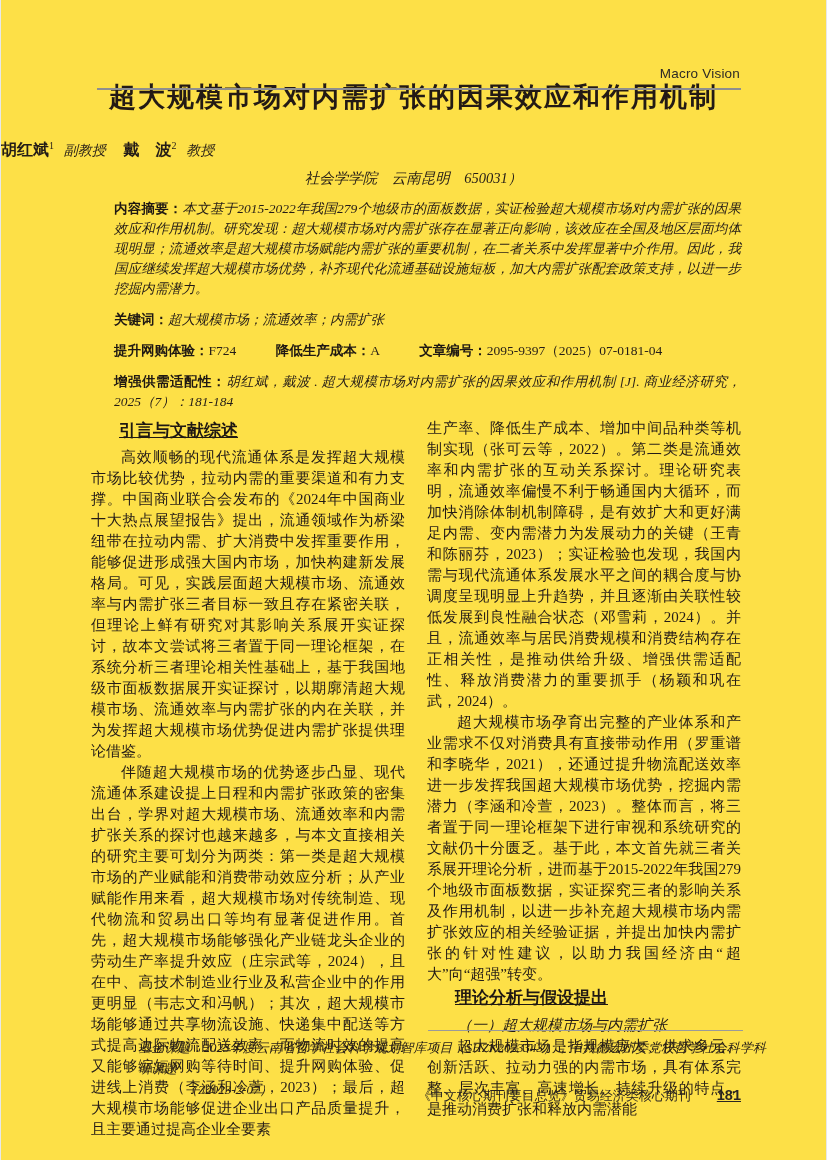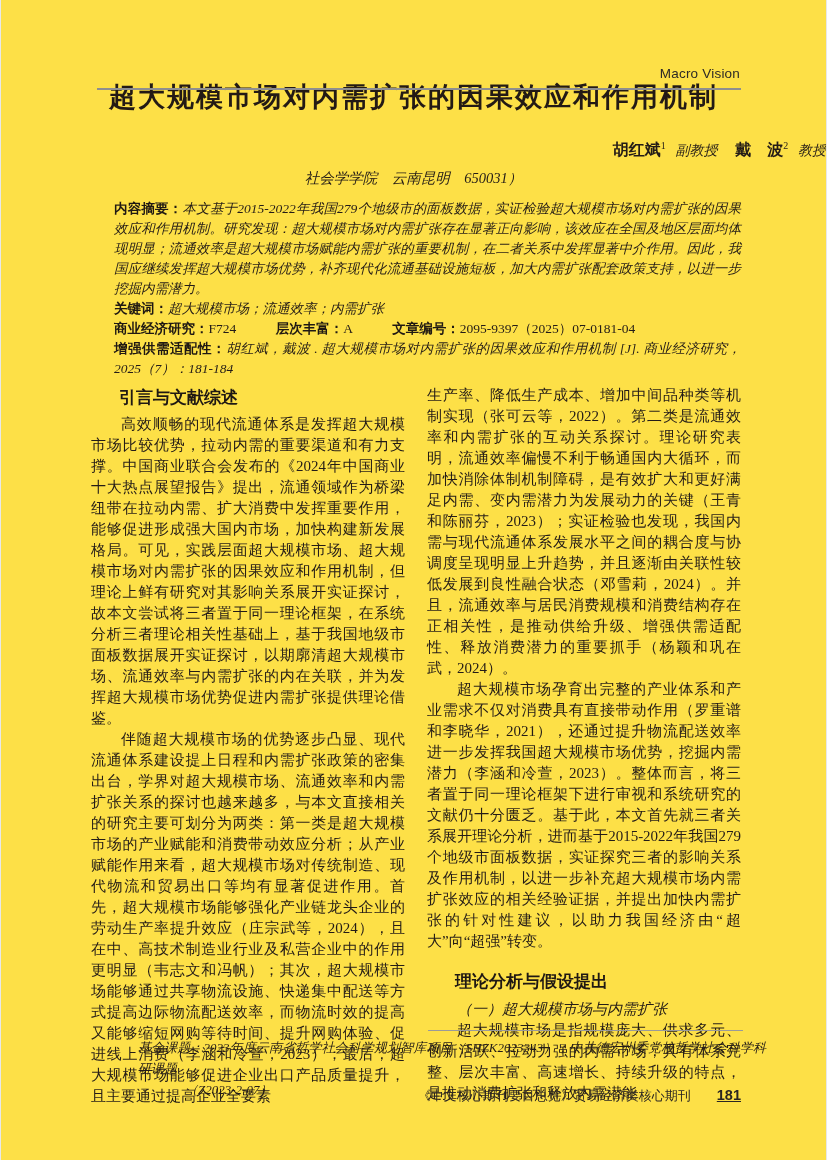--- a/index.html
+++ b/index.html
@@ -19,48 +19,48 @@
     position:absolute; top:88px; left:96px; right:85px; height:2px;
     background:#8f8f8f;
   }
   
   .title {
     margin:76px 90px 0 90px; text-align:center;
     font-family:"Liberation Sans","DejaVu Sans",sans-serif;
     font-weight:bold; font-size:27px; line-height:42px;
     letter-spacing:2px; color:#231a15;
   }
-  .authors { text-align:right; margin-top:16px; font-size:15px; line-height:24px; }
+  .authors { text-align:left; margin-top:16px; font-size:15px; line-height:24px; }
   .authors .name { font-weight:bold; font-size:16px; }
   .authors .name2 { margin-left:14px; }
   .authors sup { font-size:10px; font-family:"Liberation Serif",serif; }
   .kai { font-style:italic; }  
   .authors .atitle { font-size:14px; margin-left:6px; }
   .affil { text-align:center; font-size:14.5px; line-height:25px; margin-top:3px; }
   
   .meta { margin:8px 85px 0 113px; font-size:13.5px; line-height:20px; }
   .meta .lbl {
     font-family:Liberation Serif, serif;
     font-weight:bold; font-style:normal; color:#1f1813;
   }
   .meta p { text-align:justify; }
-  .meta .line { margin-top:0; }
+  .meta .line { margin-top:11px; }
   .meta .pair { margin-right:36px; }
   .meta .num { font-family:"Liberation Serif",serif; font-style:normal; }
   
   .body-cols { display:flex; gap:22px; margin:6px 85px 0 90px; }
   .col { width:315px; font-size:15px; line-height:21px; text-align:justify; }
   .col p { text-indent:2em; }
   .col p.noindent { text-indent:0; }
   .sec-heading {
     font-family:"Liberation Sans","DejaVu Sans",sans-serif;
     font-weight:bold; font-size:17px; line-height:26px;
-    padding-left:28px; color:#1f1813;
+    padding-left:28px; color:#1f1813;text-decoration:underline;
   }
-  .sec-heading.spaced { margin-top:17px; margin-bottom:4px; }
+  .sec-heading.spaced { margin-bottom:4px; }
   .sec-heading.first { margin-bottom:3px; }
   .subsec { text-indent:2em; }
   
   .footnote-rule {
     position:absolute; left:427px; top:1030px; width:315px; height:1px;
     background:#9a9a9a;
   }
   .footnote {
     position:absolute; left:114px; top:1037px; width:628px;
     font-size:13px; line-height:21px; text-align:justify;margin-left:23px;
@@ -91,31 +91,31 @@
   </div>
 
   <div class="affil kai">
     <div>社会学学院　云南昆明　650031）</div>
   </div>
 
   <div class="meta">
     <p class="kai"><span class="lbl">内容摘要：</span><span>本文基于2015-2022年我国279个地级市的面板数据，实证检验超大规模市场对内需扩张的因果效应和作用机制。研究发现：超大规模市场对内需扩张存在显著正向影响，该效应在全国及地区层面均体现明显；流通效率是超大规模市场赋能内需扩张的重要机制，在二者关系中发挥显著中介作用。因此，我国应继续发挥超大规模市场优势，补齐现代化流通基础设施短板，加大内需扩张配套政策支持，以进一步挖掘内需潜力。</span></p>
     <div class="line kai"><span class="lbl">关键词：</span><span>超大规模市场；流通效率；内需扩张</span></div>
     <div class="line">
-      <span class="pair"><span class="lbl">商业经济研究：</span><span class="num">F724</span></span>
-      <span class="pair"><span class="lbl">层次丰富：</span><span class="num">A</span></span>
+      <span class="pair"><span class="lbl">提升网购体验：</span><span class="num">F724</span></span>
+      <span class="pair"><span class="lbl">降低生产成本：</span><span class="num">A</span></span>
       <span class="pair"><span class="lbl">文章编号：</span><span class="num">2095-9397（2025）07-0181-04</span></span>
     </div>
     <p class="line kai"><span class="lbl">增强供需适配性：</span><span>胡红斌，戴波 . 超大规模市场对内需扩张的因果效应和作用机制 [J]. 商业经济研究，2025（7）：181-184</span></p>
   </div>
 
   <div class="body-cols">
     <div class="col">
       <h2 class="sec-heading first">引言与文献综述</h2>
-      <p>高效顺畅的现代流通体系是发挥超大规模市场比较优势，拉动内需的重要渠道和有力支撑。中国商业联合会发布的《2024年中国商业十大热点展望报告》提出，流通领域作为桥梁纽带在拉动内需、扩大消费中发挥重要作用，能够促进形成强大国内市场，加快构建新发展格局。可见，实践层面超大规模市场、超大规模市场对内需扩张的因果效应和作用机制，但理论上鲜有研究对其影响关系展开实证探讨，故本文尝试将三者置于同一理论框架，在系统分析三者理论相关性基础上，基于我国地级市面板数据展开实证探讨，以期廓清超大规模市场、流通效率与内需扩张的内在关联，并为发挥超大规模市场优势促进内需扩张提供理论借鉴。</p>
+      <p>高效顺畅的现代流通体系是发挥超大规模市场比较优势，拉动内需的重要渠道和有力支撑。中国商业联合会发布的《2024年中国商业十大热点展望报告》提出，流通领域作为桥梁纽带在拉动内需、扩大消费中发挥重要作用，能够促进形成强大国内市场，加快构建新发展格局。可见，实践层面超大规模市场、流通效率与内需扩张三者目标一致且存在紧密关联，但理论上鲜有研究对其影响关系展开实证探讨，故本文尝试将三者置于同一理论框架，在系统分析三者理论相关性基础上，基于我国地级市面板数据展开实证探讨，以期廓清超大规模市场、流通效率与内需扩张的内在关联，并为发挥超大规模市场优势促进内需扩张提供理论借鉴。</p>
       <p>伴随超大规模市场的优势逐步凸显、现代流通体系建设提上日程和内需扩张政策的密集出台，学界对超大规模市场、流通效率和内需扩张关系的探讨也越来越多，与本文直接相关的研究主要可划分为两类：第一类是超大规模市场的产业赋能和消费带动效应分析；从产业赋能作用来看，超大规模市场对传统制造、现代物流和贸易出口等均有显著促进作用。首先，超大规模市场能够强化产业链龙头企业的劳动生产率提升效应（庄宗武等，2024），且在中、高技术制造业行业及私营企业中的作用更明显（韦志文和冯帆）；其次，超大规模市场能够通过共享物流设施、快递集中配送等方式提高边际物流配送效率，而物流时效的提高又能够缩短网购等待时间、提升网购体验、促进线上消费（李涵和冷萱，2023）；最后，超大规模市场能够促进企业出口产品质量提升，且主要通过提高企业全要素</p>
     </div>
     <div class="col">
       <p class="noindent">生产率、降低生产成本、增加中间品种类等机制实现（张可云等，2022）。第二类是流通效率和内需扩张的互动关系探讨。理论研究表明，流通效率偏慢不利于畅通国内大循环，而加快消除体制机制障碍，是有效扩大和更好满足内需、变内需潜力为发展动力的关键（王青和陈丽芬，2023）；实证检验也发现，我国内需与现代流通体系发展水平之间的耦合度与协调度呈现明显上升趋势，并且逐渐由关联性较低发展到良性融合状态（邓雪莉，2024）。并且，流通效率与居民消费规模和消费结构存在正相关性，是推动供给升级、增强供需适配性、释放消费潜力的重要抓手（杨颖和巩在武，2024）。</p>
       <p>超大规模市场孕育出完整的产业体系和产业需求不仅对消费具有直接带动作用（罗重谱和李晓华，2021），还通过提升物流配送效率进一步发挥我国超大规模市场优势，挖掘内需潜力（李涵和冷萱，2023）。整体而言，将三者置于同一理论框架下进行审视和系统研究的文献仍十分匮乏。基于此，本文首先就三者关系展开理论分析，进而基于2015-2022年我国279个地级市面板数据，实证探究三者的影响关系及作用机制，以进一步补充超大规模市场内需扩张效应的相关经验证据，并提出加快内需扩张的针对性建议，以助力我国经济由“超大”向“超强”转变。</p>
       <h2 class="sec-heading spaced">理论分析与假设提出</h2>
       <p class="subsec kai">（一）超大规模市场与内需扩张</p>
       <p>超大规模市场是指规模庞大、供求多元、创新活跃、拉动力强的内需市场，具有体系完整、层次丰富、高速增长、持续升级的特点，是推动消费扩张和释放内需潜能</p>
     </div>
   </div>

